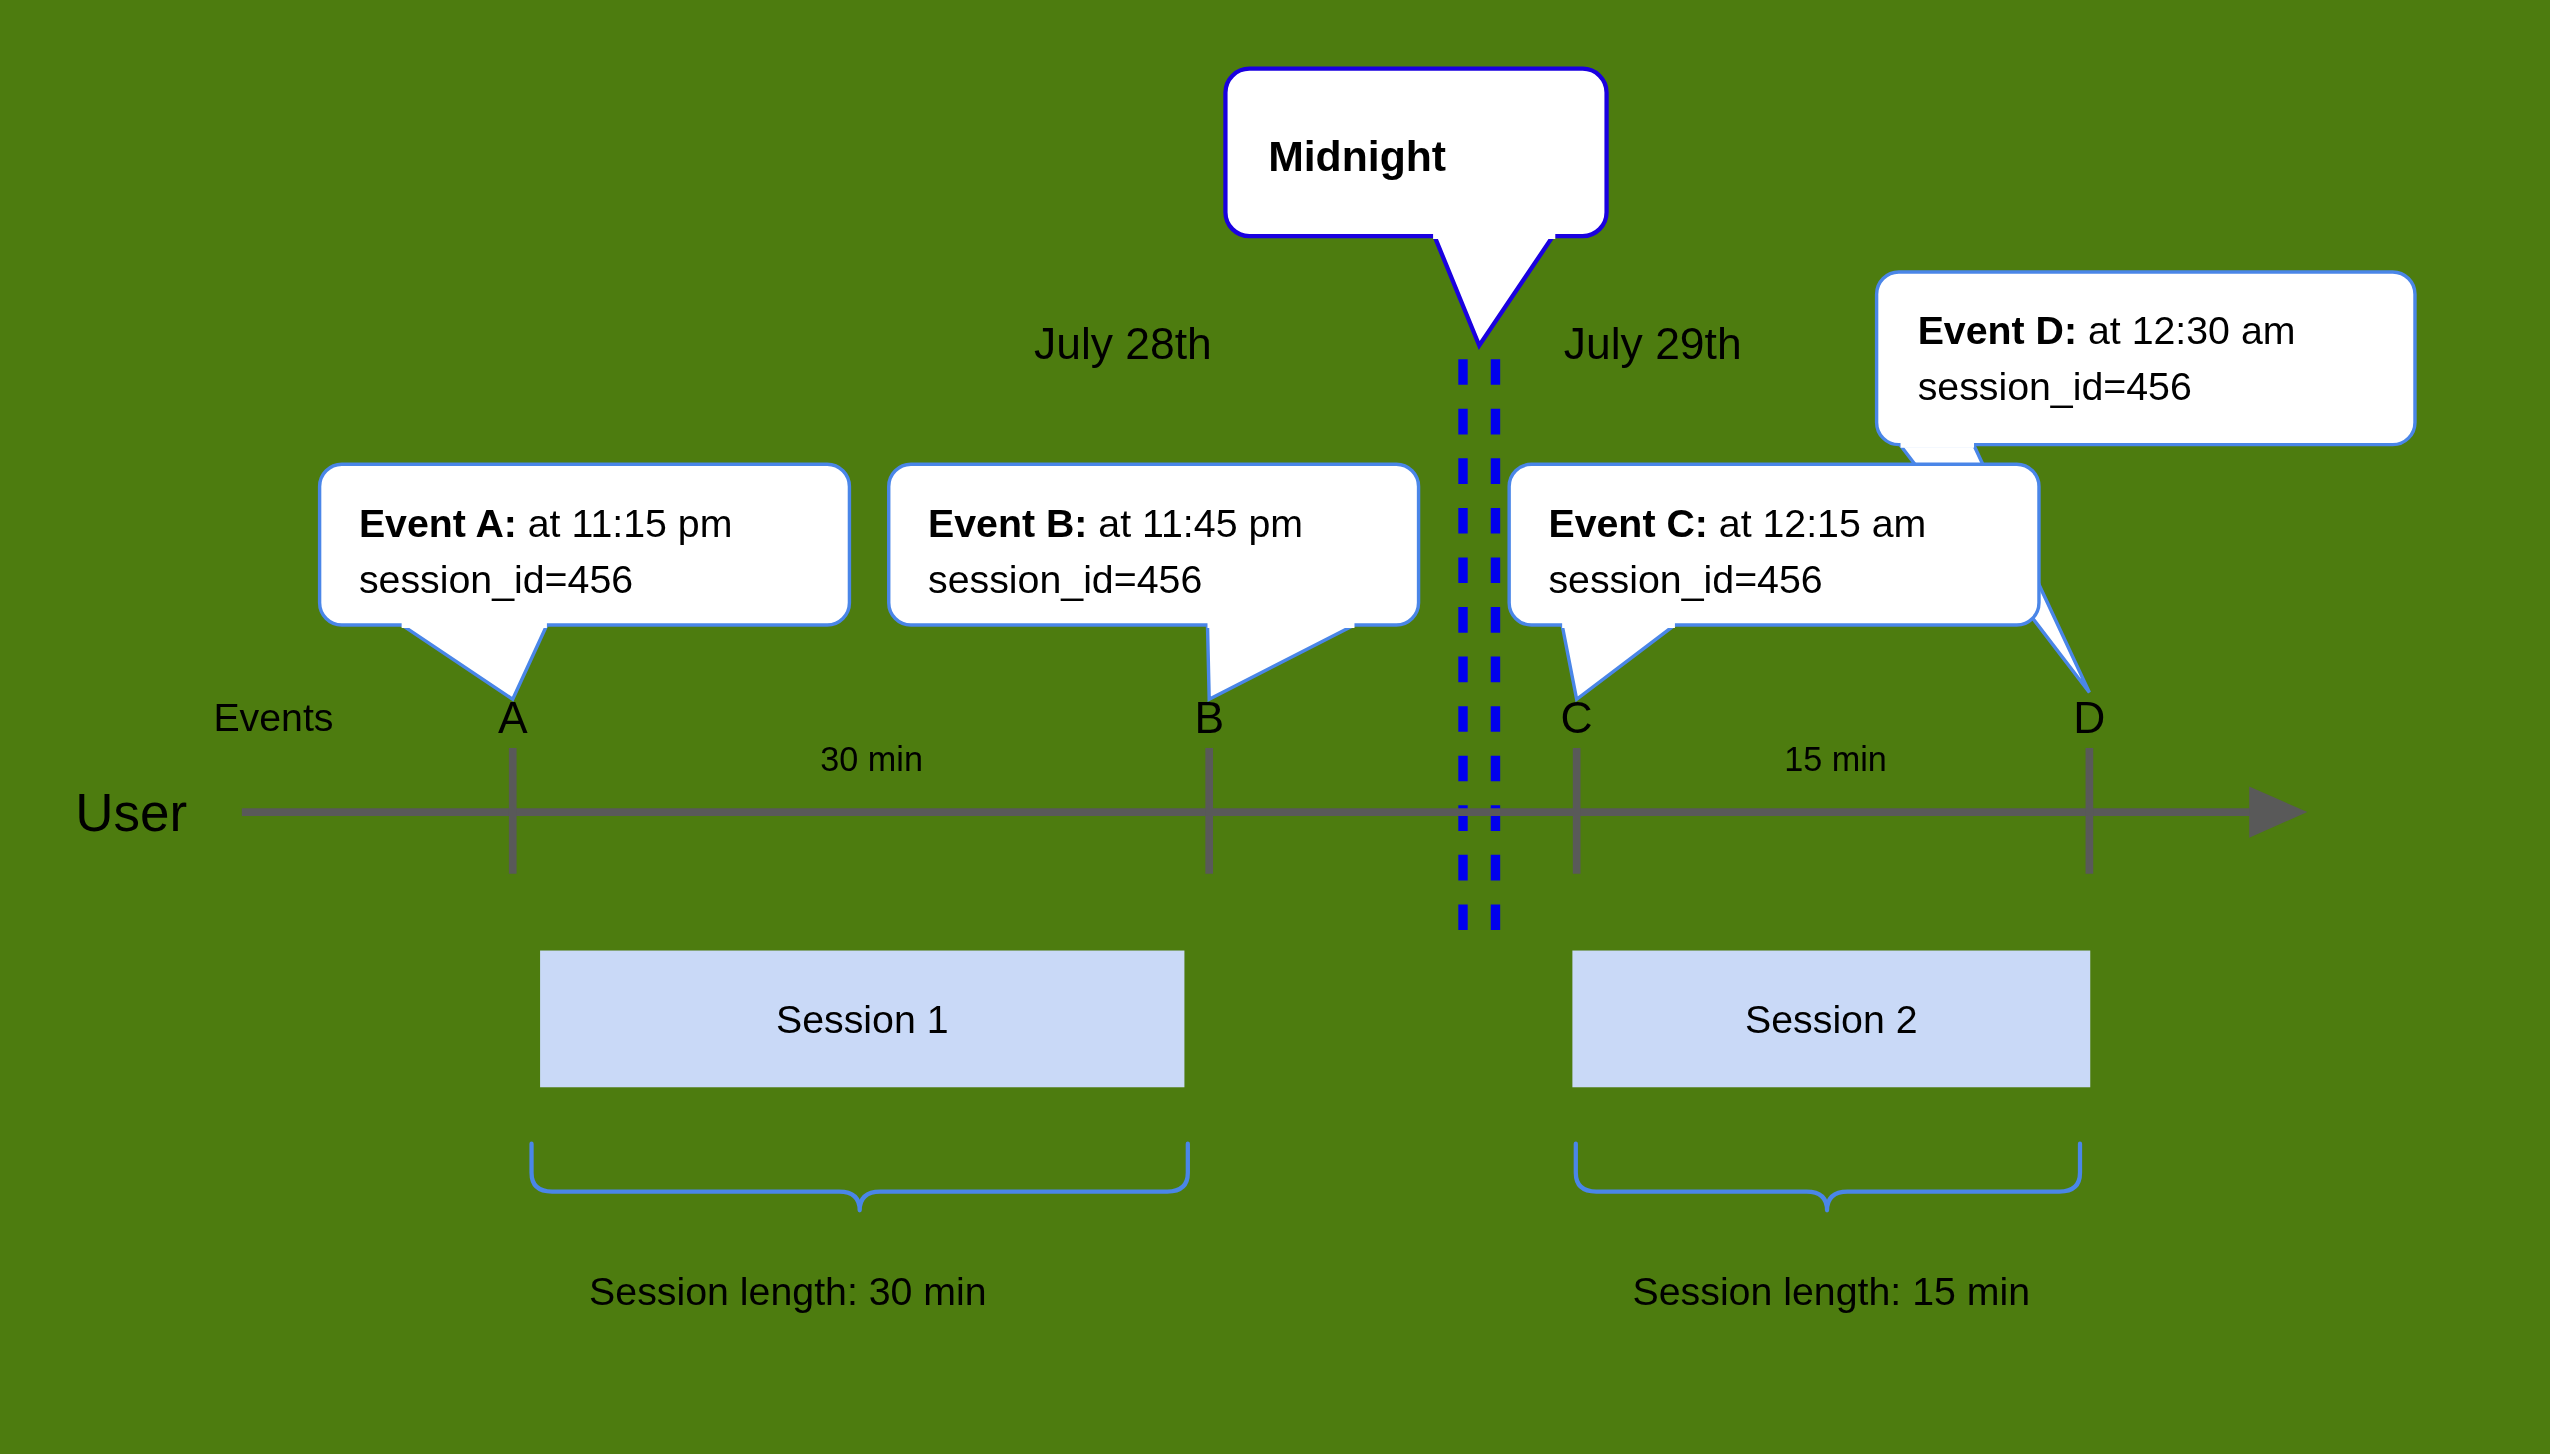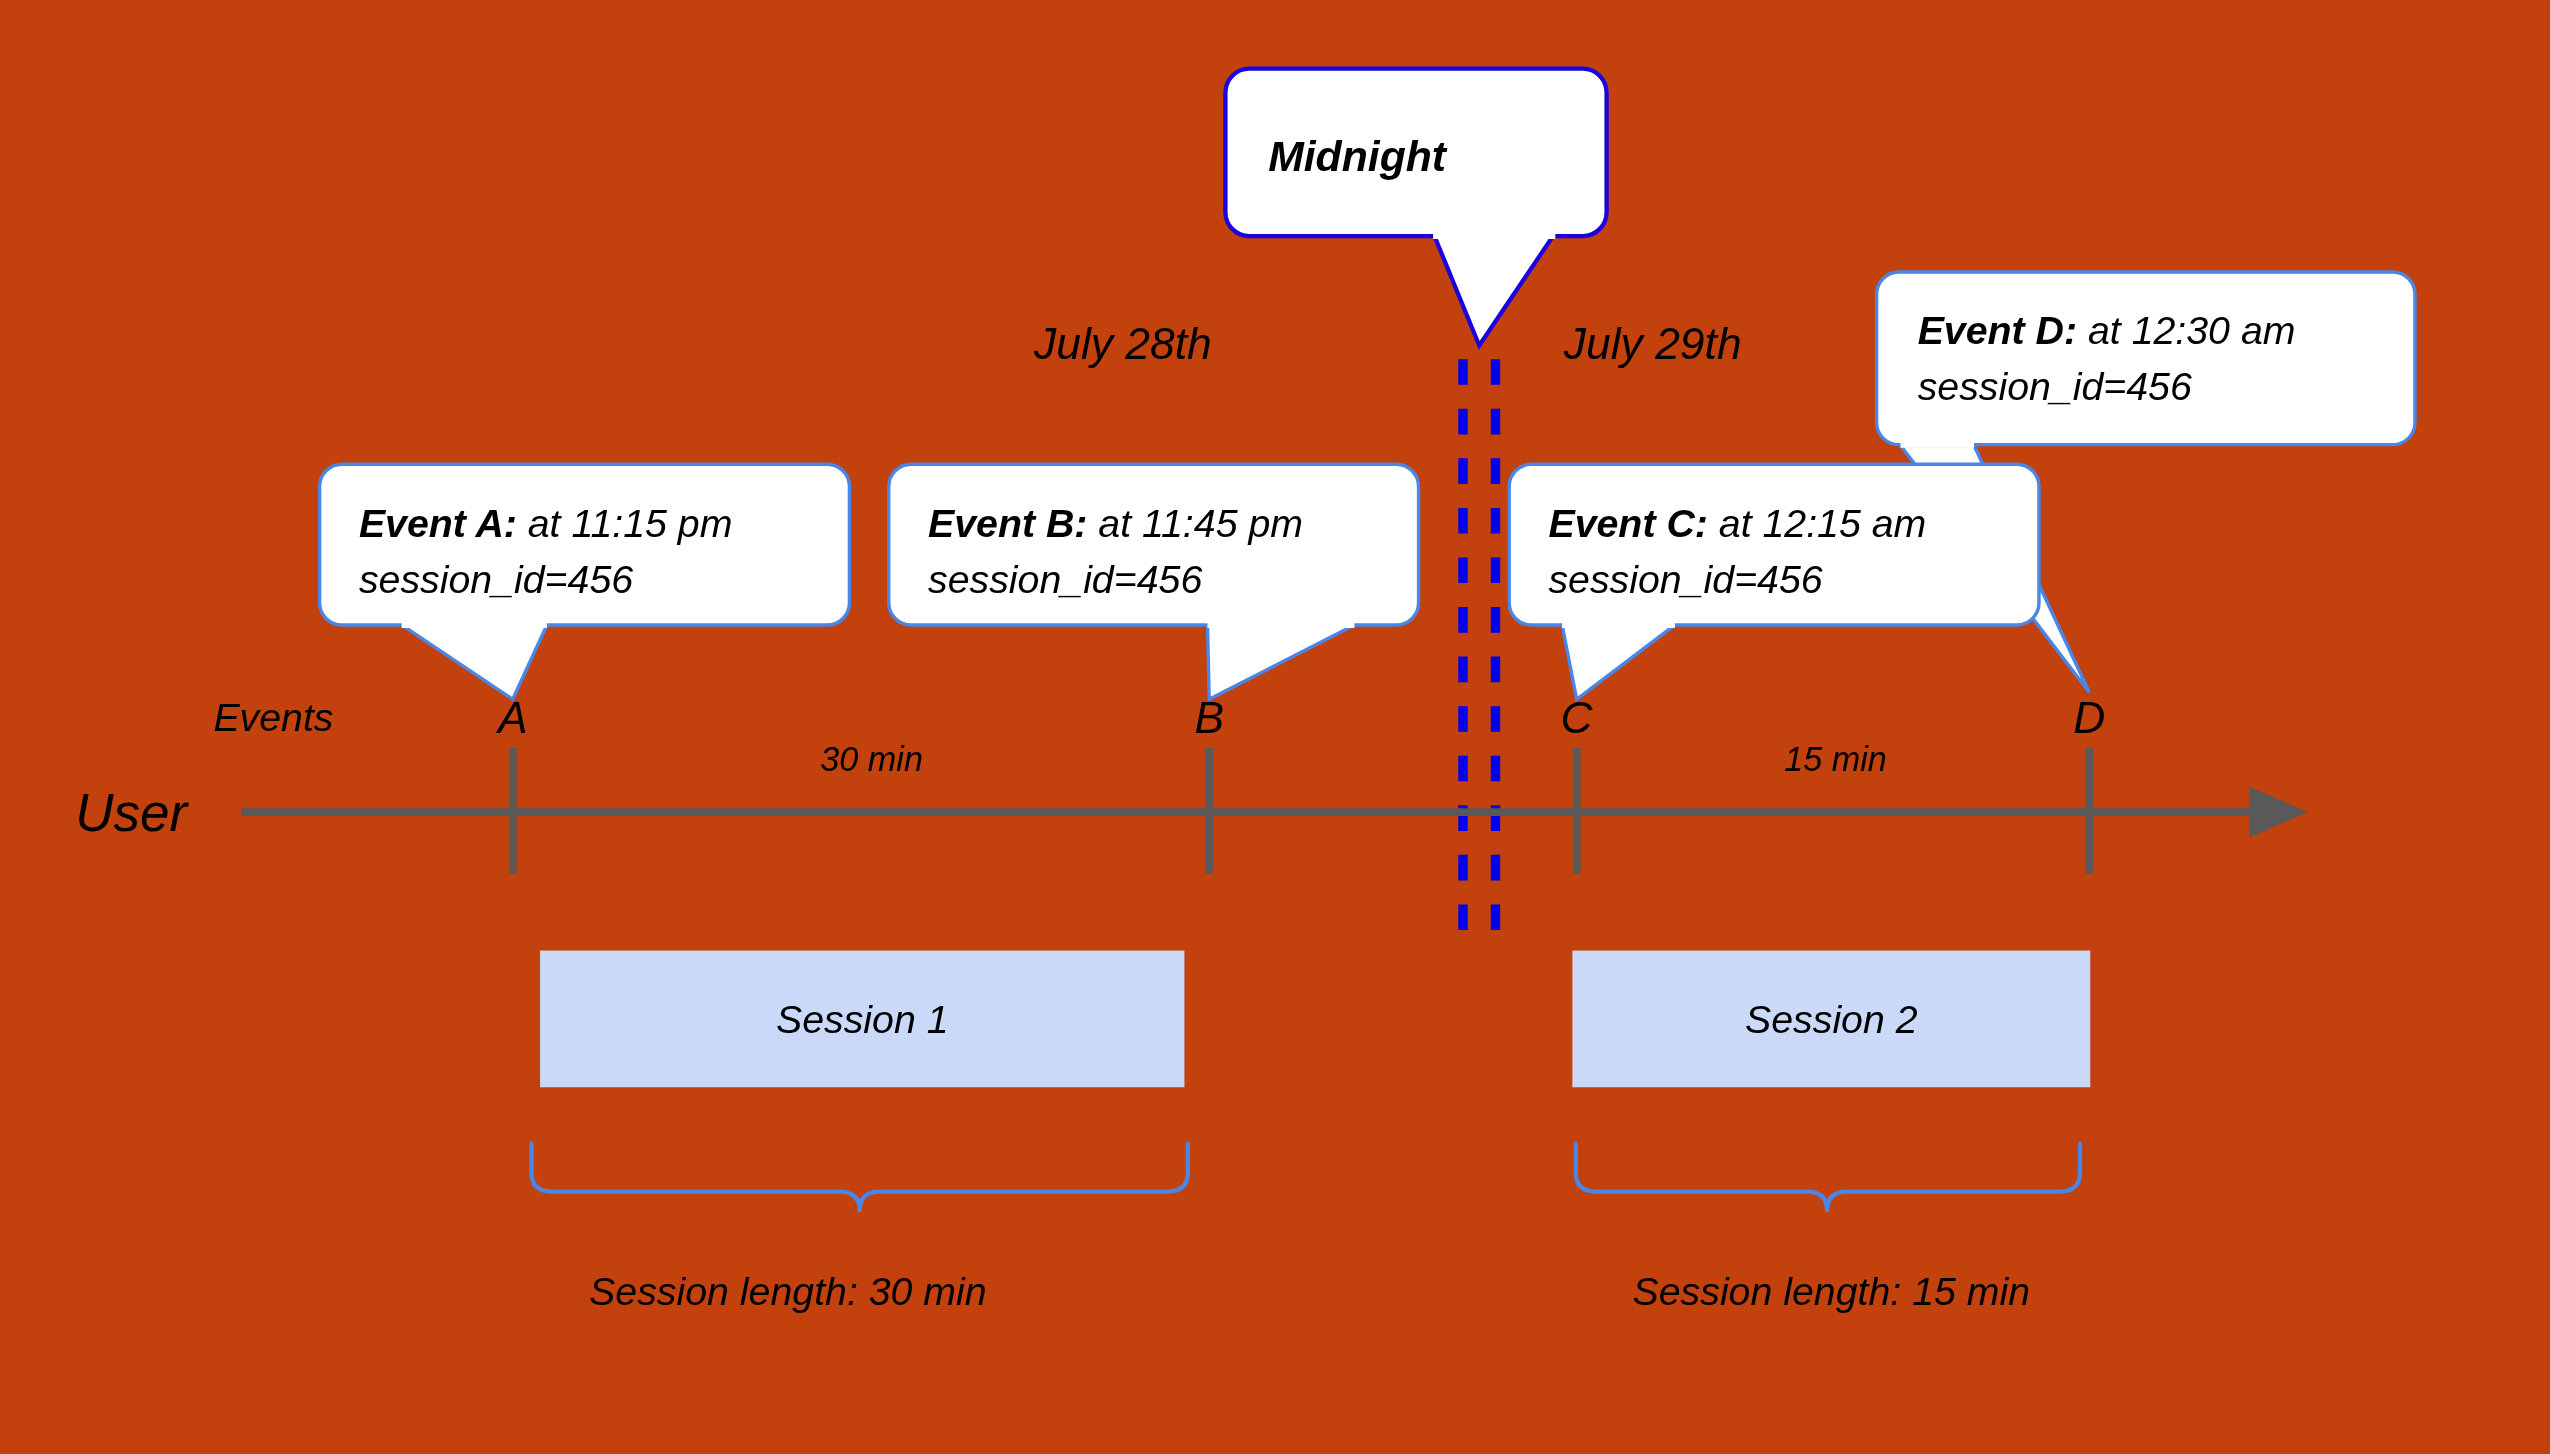--- a/index.html
+++ b/index.html
@@ -7,23 +7,22 @@
     padding: 0;
     background: #ffffff;
   }
   body {
     font-family: "Liberation Sans", sans-serif;
   }
   #diagram-root {
     position: relative;
     width: 2550px;
     height: 1455px;
-    background: #c2410c;
+    background: #4d7c0f;
     overflow: hidden;
-    font-style: italic;
   }
   svg.layer {
     position: absolute;
     top: 0;
     left: 0;
     width: 2550px;
     height: 1455px;
   }
   .callout-box {
     fill: #ffffff;

